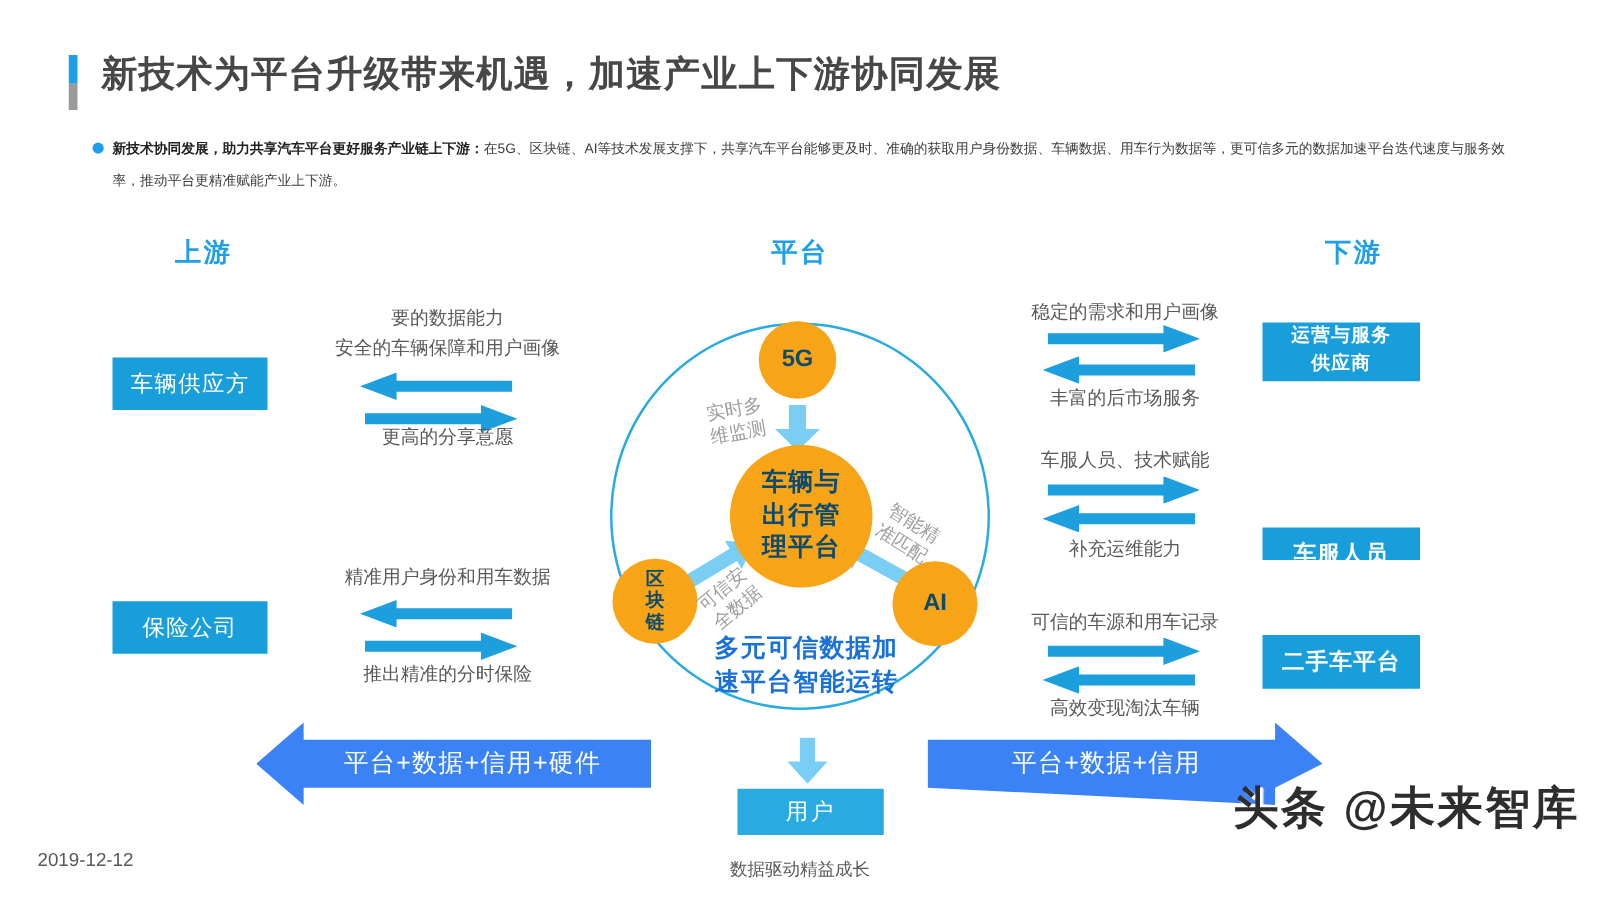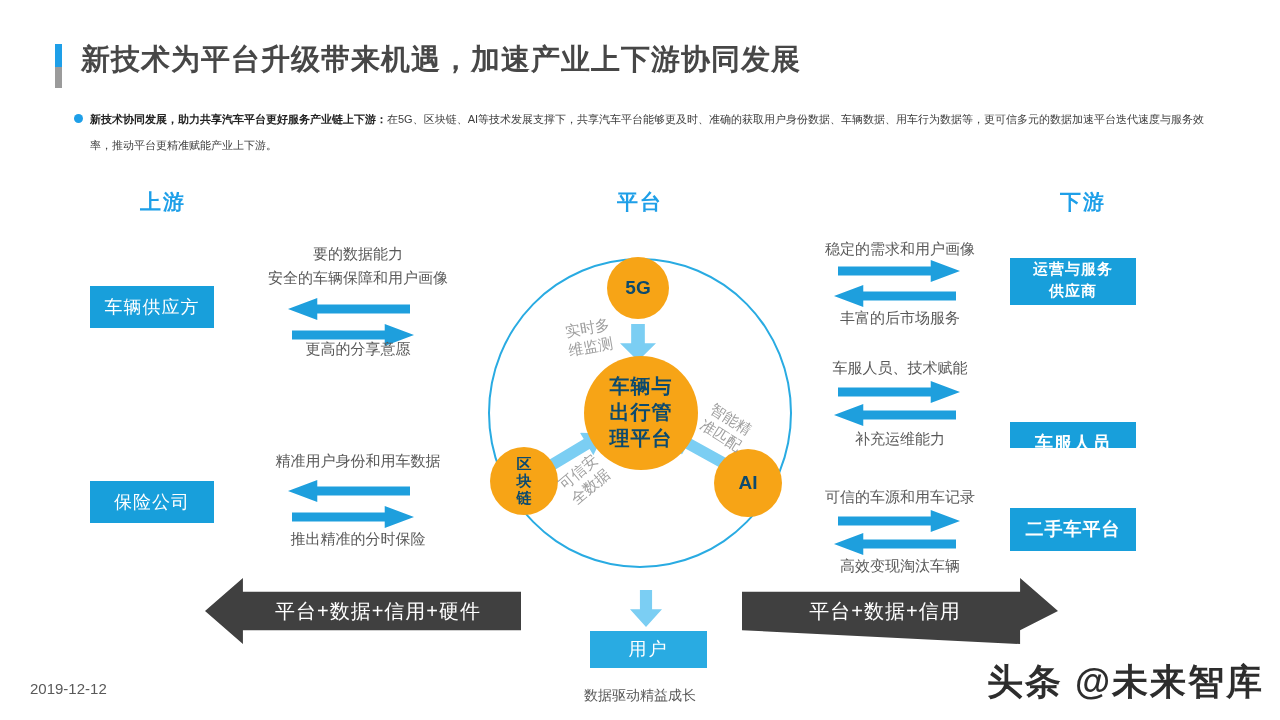--- a/index.html
+++ b/index.html
@@ -52,32 +52,32 @@
   .fat-down { background:#7bcef3; clip-path:polygon(31% 0, 69% 0, 69% 52%, 100% 52%, 50% 100%, 0 52%, 31% 52%); }
   .fat-diag { background:#7bcef3; width:68px; height:26px; }
   .fat-diag.r { clip-path:polygon(0 28%, 70% 28%, 70% 0, 100% 50%, 70% 100%, 70% 72%, 0 72%); }
   .fat-diag.l { clip-path:polygon(100% 28%, 30% 28%, 30% 0, 0 50%, 30% 100%, 30% 72%, 100% 72%); }
 
   .rot-lbl { width:62px; font-size:15px; line-height:19px; color:#9e9e9e; text-align:center; }
 
   .circle-caption { left:545px; top:506px; width:200px; text-align:center; font-size:20px; font-weight:bold; color:#1a72d8; line-height:27px; letter-spacing:1px; }
 
   
-  .grayarrow { background:#404040; height:66px; color:#fff; font-size:20px; letter-spacing:1px; text-align:center; line-height:66px; }
+  .grayarrow { background:#3b82f6; height:66px; color:#fff; font-size:20px; letter-spacing:1px; text-align:center; line-height:66px; }
   .grayarrow.left { left:205px; top:578px; width:316px;
     clip-path:polygon(0 50%, 12% 0, 12% 21%, 100% 21%, 100% 79%, 12% 79%, 12% 100%); padding-left:30px; }
   .grayarrow.right { left:742px; top:578px; width:316px;
     clip-path:polygon(0 21%, 88% 21%, 88% 0, 100% 50%, 88% 79%, 88% 79%, 88% 100%, 0 79%); padding-right:30px; }
 
   .user-box { left:590px; top:631px; width:117px; height:37px; line-height:37px; background:#29abe2; color:#fff; text-align:center; font-size:18px; letter-spacing:2px; }
 
   
   .footer-date { left:30px; top:680px; font-size:15px; color:#595959; }
   .footer-center { left:540px; top:687px; width:200px; text-align:center; font-size:14px; color:#595959; }
-  .watermark { right:16px; top:658px; font-size:36px; font-weight:bold; color:#2d2d2d;
+  .watermark { right:16px; top:622px; font-size:36px; font-weight:bold; color:#2d2d2d;
     text-shadow:2px 2px 0 #ffffff, 3px 3px 1px rgba(255,255,255,0.7); letter-spacing:2px; }
 </style>
 </head>
 <body>
 
 <div class="abs accent-top"></div>
 <div class="abs accent-bot"></div>
 <div class="abs page-title">新技术为平台升级带来机遇，加速产业上下游协同发展</div>
 
 <div class="abs logo">
@@ -131,20 +131,22 @@
 <div class="abs rot-lbl" style="left:553px; top:460px; transform:rotate(-40deg);">
   <div>可信安</div>
   <div>全数据</div>
 </div>
 <div class="abs rot-lbl" style="left:695px; top:408px; transform:rotate(32deg);">
   <div>智能精</div>
   <div>准匹配</div>
 </div>
 
 <div class="abs circle-caption">
+  <div>多元可信数据加</div>
+  <div>速平台智能运转</div>
 </div>
 
 <div class="abs lbl" style="left:795px; top:240px; width:210px;">稳定的需求和用户画像</div>
 <div class="abs arr r" style="left:838px; top:260px;"></div>
 <div class="abs arr l" style="left:834px; top:285px;"></div>
 <div class="abs lbl" style="left:795px; top:309px; width:210px;">丰富的后市场服务</div>
 <div class="abs bluebox right" style="left:1010px; top:258px; height:47px; font-size:15px; line-height:22px; padding-top:0;">
   <div>运营与服务</div>
   <div>供应商</div>
 </div>

